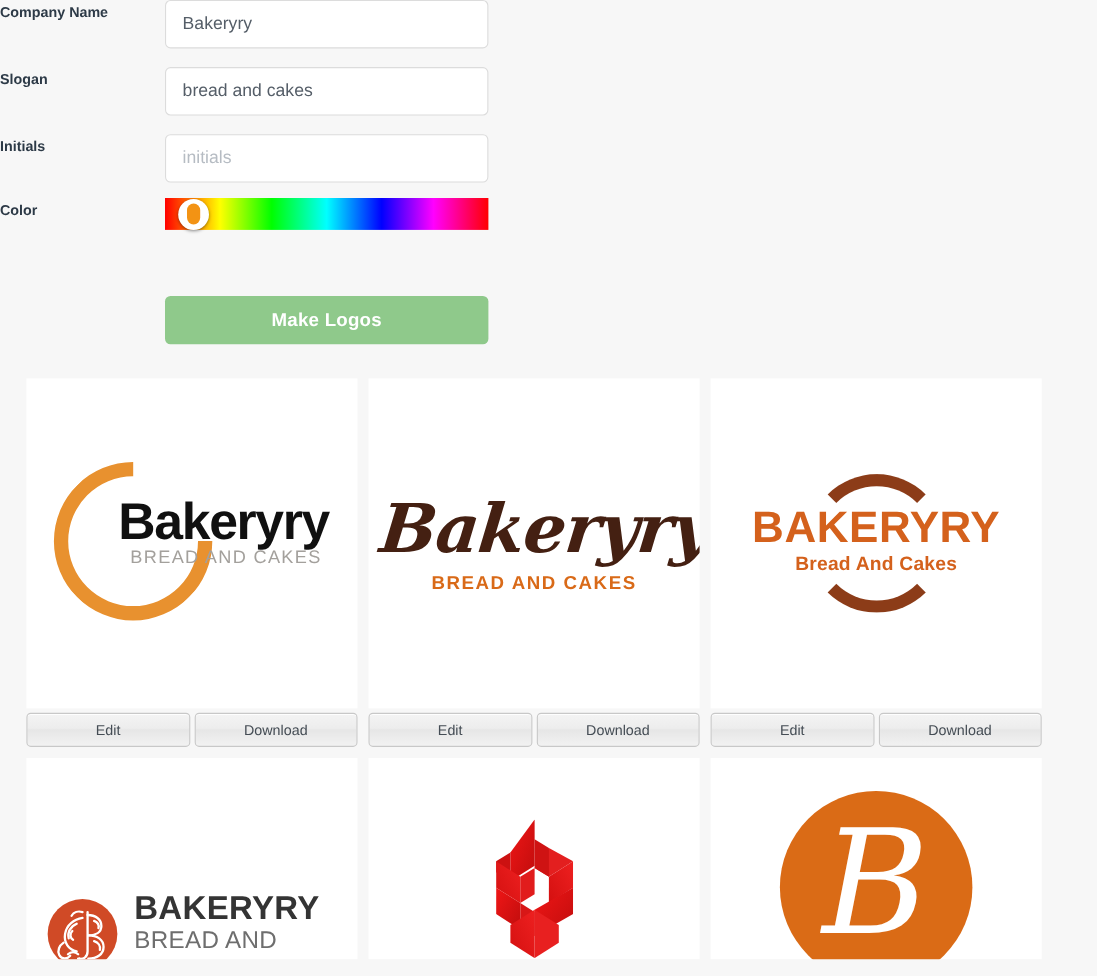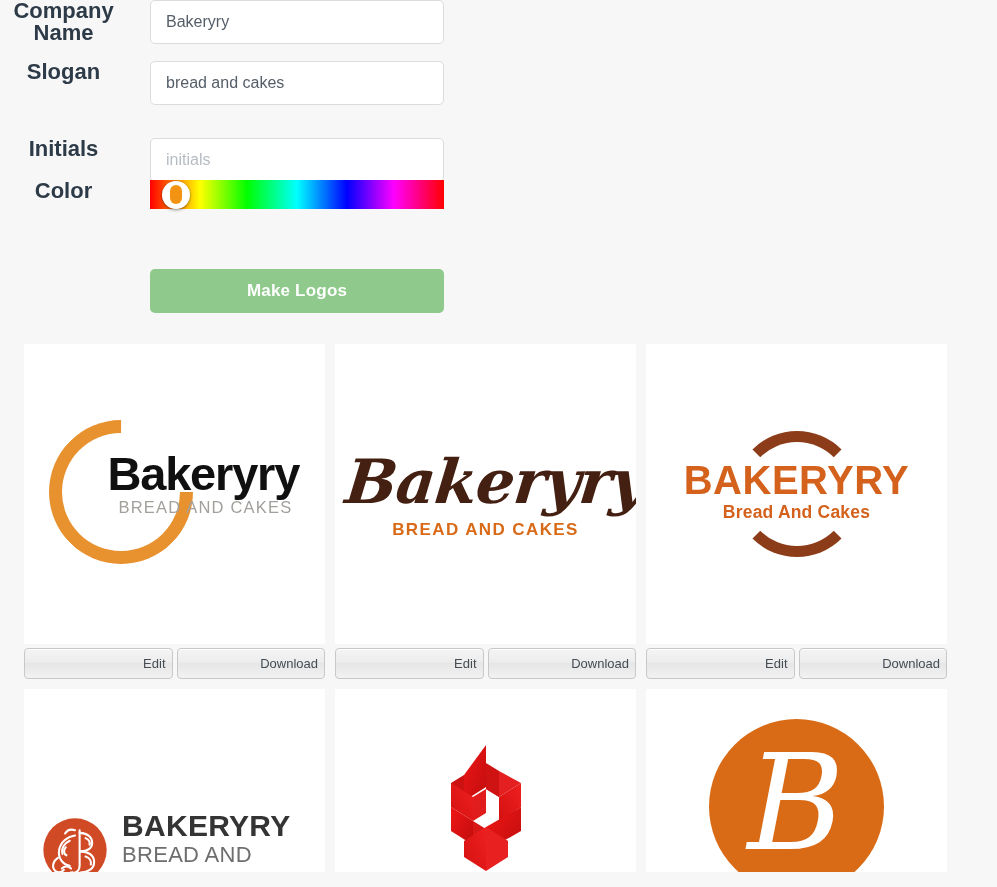--- a/index.html
+++ b/index.html
@@ -15,23 +15,23 @@
 
   
   .form { position: absolute; left: 0; top: 0; width: 997px; }
   .form-row {
     position: absolute;
     display: flex;
     align-items: flex-start;
   }
   .form-label {
     width: 150px;
-    text-align: center;
+    text-align: left;
     padding-right: 23px;
-    font-size: 22px;
+    font-size: 13px;
     font-weight: bold;
     color: #2d3a47;
     line-height: 22px;
   }
   .form-field { width: 294px; }
   .txt-input {
     width: 294px;
     height: 44px;
     border: 1px solid #dcdcdc;
     border-radius: 5px;
@@ -120,21 +120,20 @@
     flex: 1;
     height: 31px;
     border: 1px solid #c8c8c8;
     border-radius: 4px;
     background: linear-gradient(to bottom, #f4f4f4 0%, #ededed 45%, #e6e6e6 50%, #f2f2f2 100%);
     font-size: 13px;
     color: #444c54;
     font-family: "Liberation Sans", sans-serif;
     cursor: pointer;
     box-shadow: inset 0 1px 0 rgba(255,255,255,0.9);
-    text-align: right;
   }
 
   
   .logo1 { position: relative; width: 258px; height: 152px; }
   .logo1 .arc {
     position: absolute; left: 3px; top: 2px;
     width: 144px; height: 144px;
     border: 13px solid #e8912f;
     border-radius: 50%;
     border-right-color: transparent;
@@ -250,21 +249,21 @@
       </div>
     </div>
 
     <div class="form-row" style="left:0; top:61px;border-radius:14px;">
       <div class="form-label">Slogan</div>
       <div class="form-field">
         <input class="txt-input" type="text" value="bread and cakes" style="">
       </div>
     </div>
 
-    <div class="form-row" style="left:0; top:138px;">
+    <div class="form-row" style="left:0; top:122px;">
       <div class="form-label">Initials</div>
       <div class="form-field">
         <input class="txt-input" type="text" placeholder="initials" style="">
       </div>
     </div>
 
     <div class="form-row" style="left:0; top:180px;">
       <div class="form-label">Color</div>
       <div class="form-field">
         <div class="hue-wrap">

